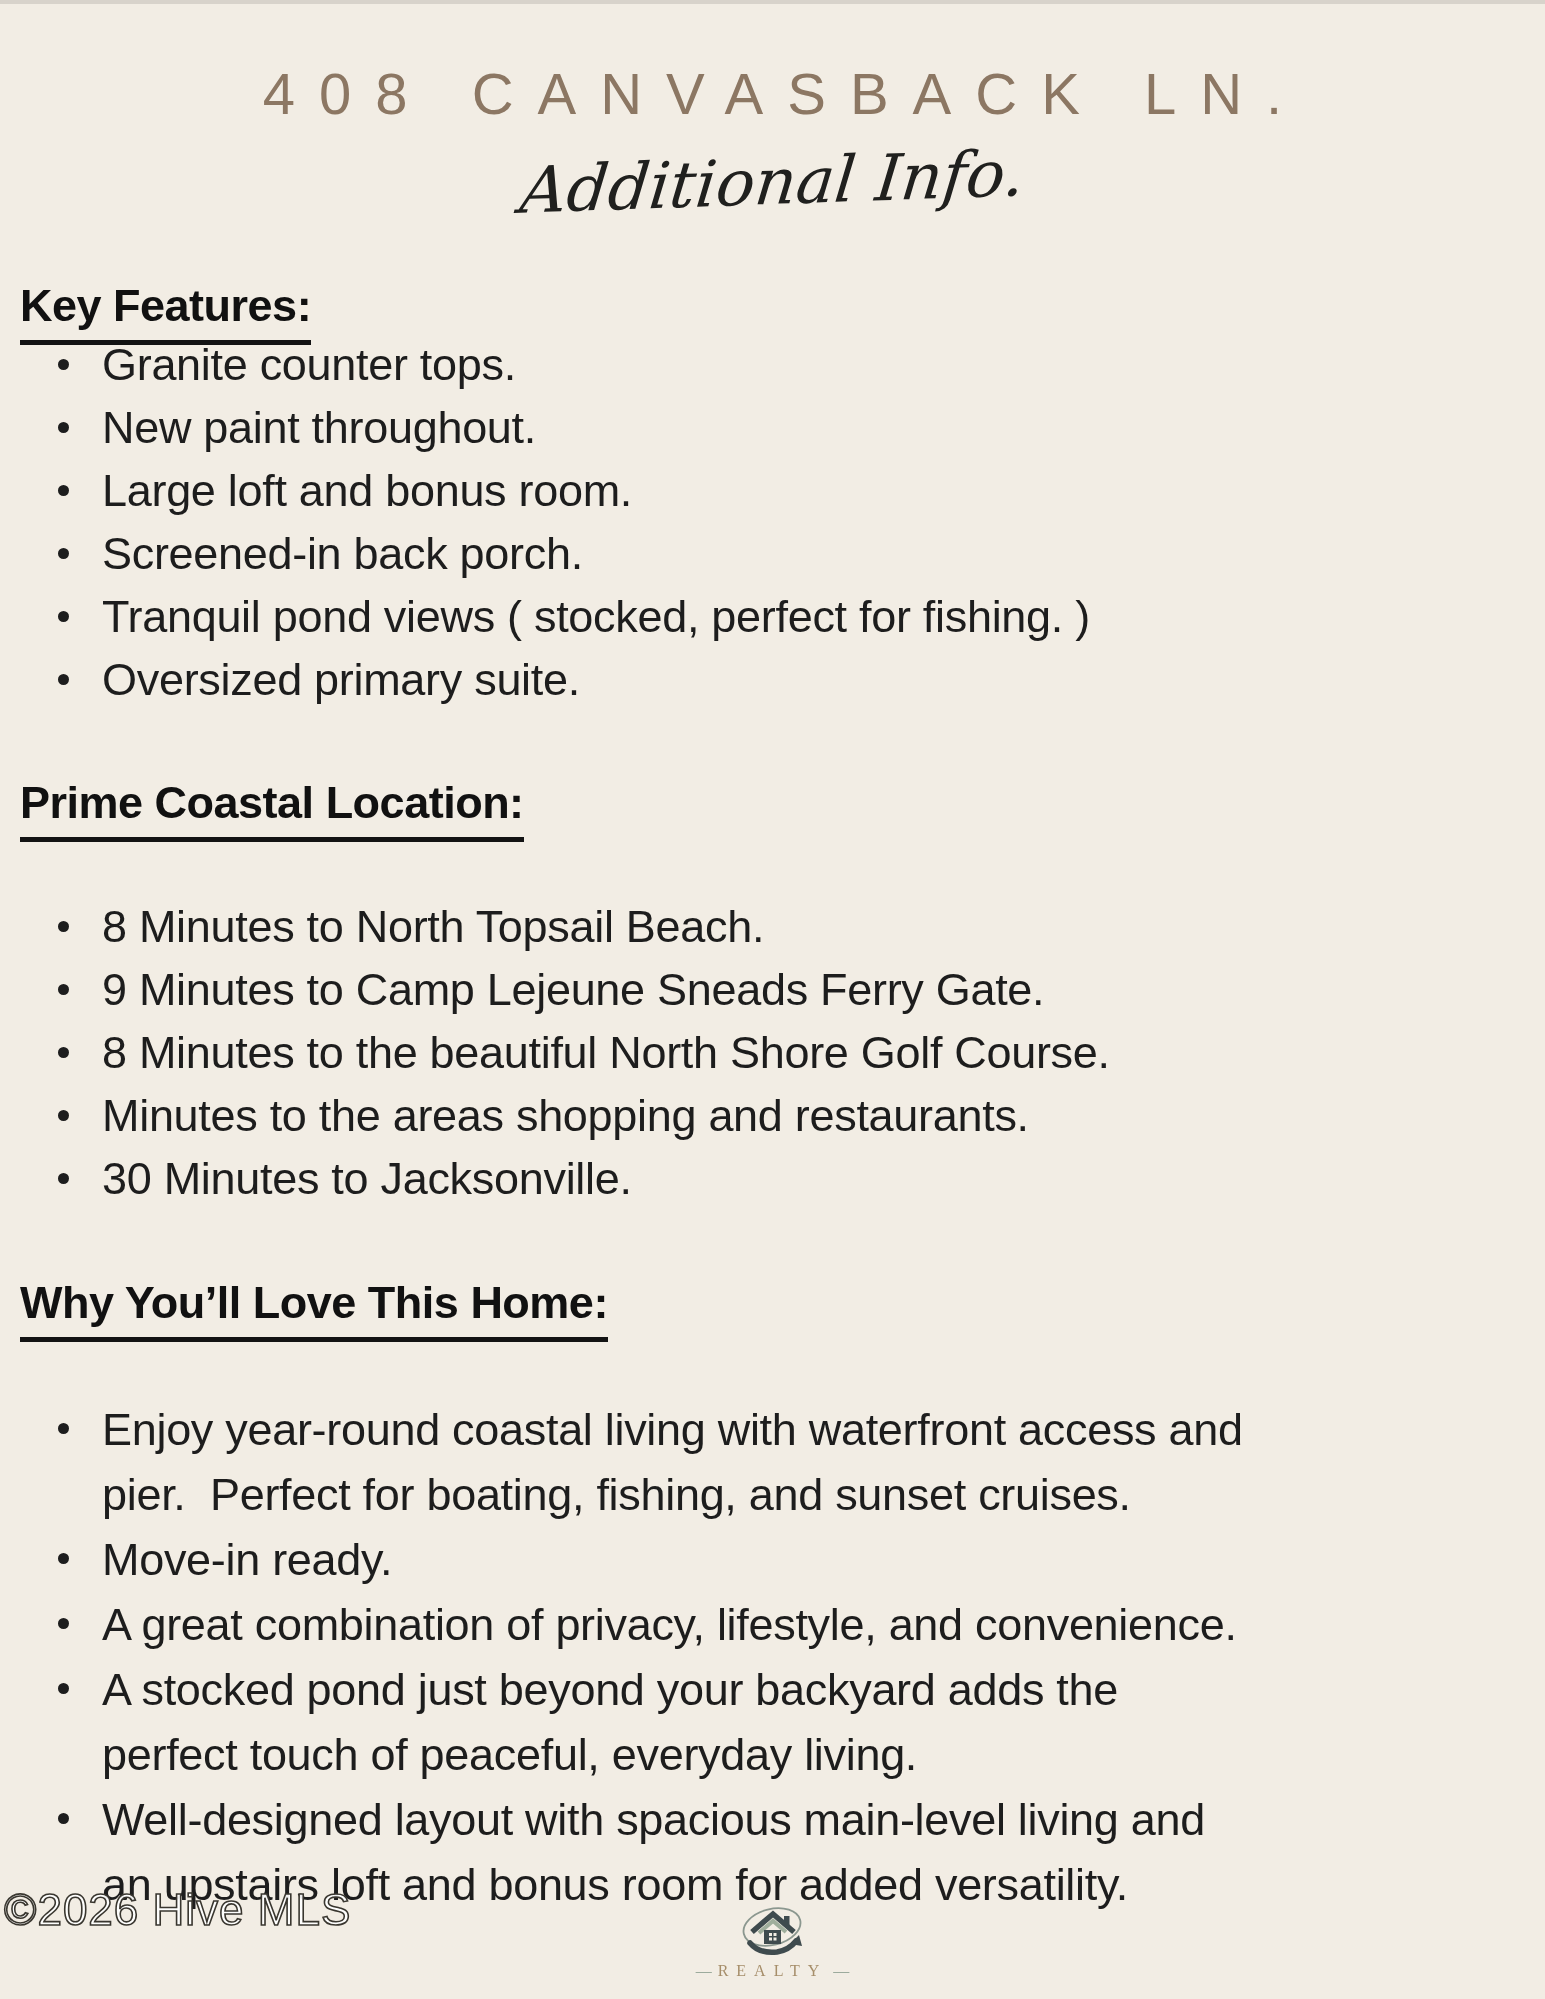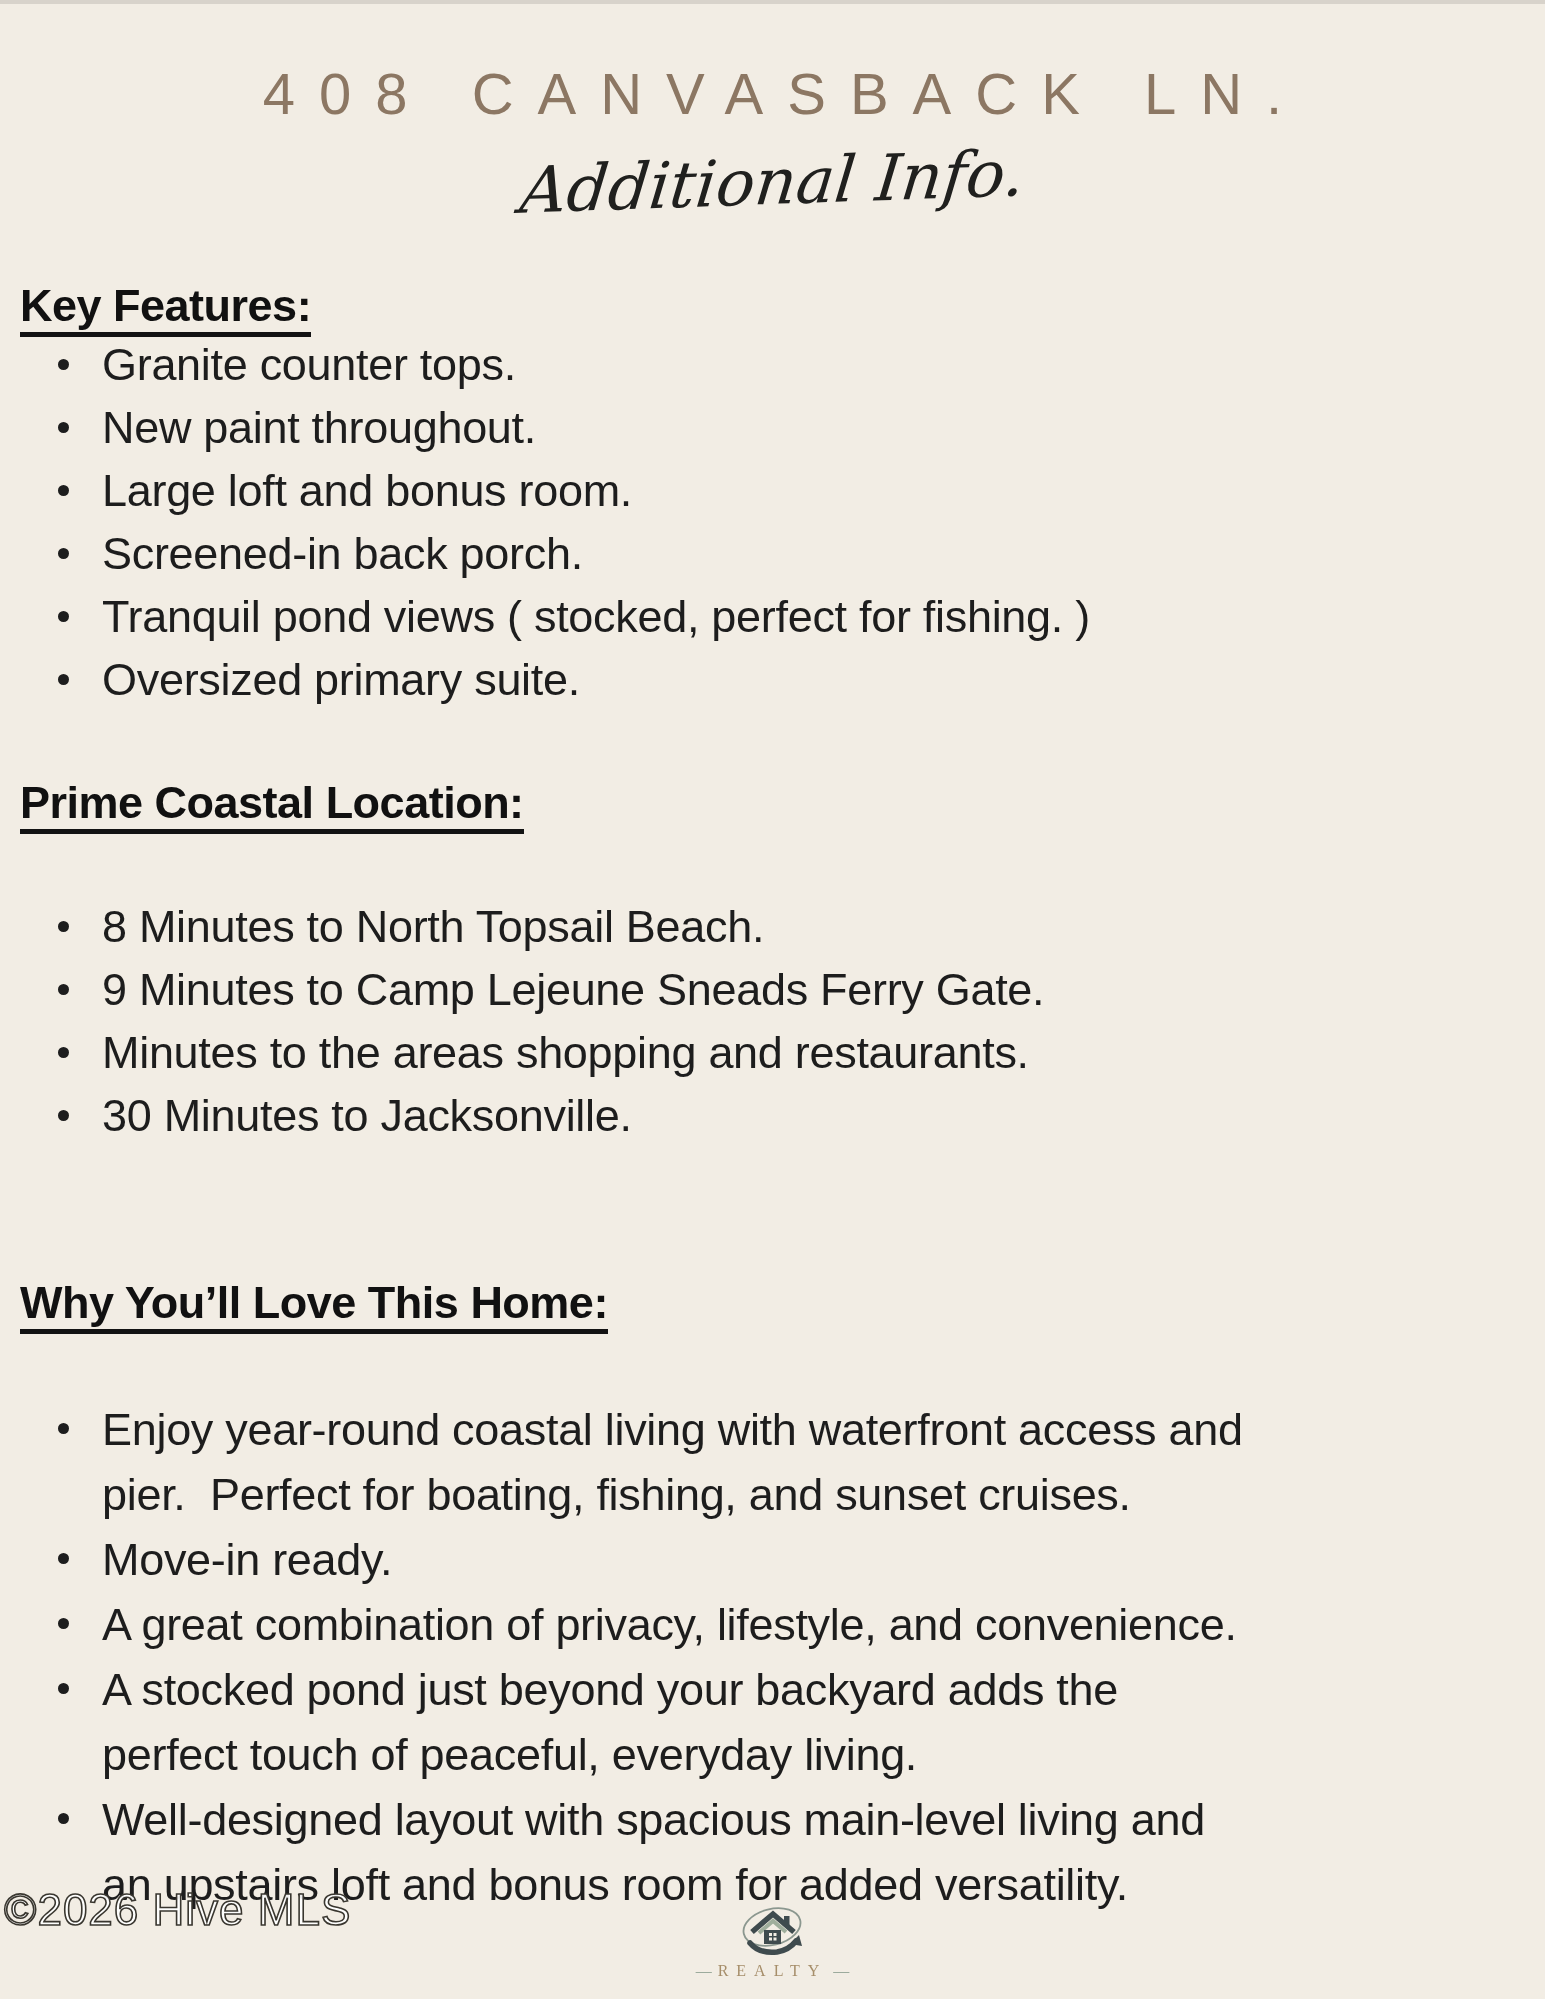--- a/index.html
+++ b/index.html
@@ -31,21 +31,21 @@
   .subtitle .script{display:inline-block;transform:skewX(-8deg) rotate(-2deg);}
   
   .sec-heading{
     position:absolute;left:20px;
     font-size:45px;line-height:48px;font-weight:700;
     color:#111;
     letter-spacing:-0.5px;
   }
   .sec-heading .u{
     display:inline-block;
-    padding-bottom:2px;
+    padding-bottom:10px;
     border-bottom:5px solid #131313;
   }
   .h-key{top:278px;}
   .h-coastal{top:775px;}
   .h-why{top:1275px;}
   
   ul.blist{
     position:absolute;left:20px;width:1470px;
     margin:0;padding:0;list-style:none;
     font-size:45px;letter-spacing:-0.3px;color:#1d1d1d;
@@ -118,20 +118,21 @@
       <li>Tranquil pond views ( stocked, perfect for fishing. )</li>
       <li>Oversized primary suite.</li>
     </ul>
 
   <div class="sec-heading h-coastal">
     <span class="u">Prime Coastal Location:</span>
   </div>
   <ul class="blist list-coastal">
       <li>8 Minutes to North Topsail Beach.</li>
       <li>9 Minutes to Camp Lejeune Sneads Ferry Gate.</li>
+      <li>8 Minutes to the beautiful North Shore Golf Course.</li>
       <li>Minutes to the areas shopping and restaurants.</li>
       <li>30 Minutes to Jacksonville.</li>
     </ul>
 
   <div class="sec-heading h-why">
     <span class="u">Why You’ll Love This Home:</span>
   </div>
   <ul class="blist list-why">
       <li>Enjoy year-round coastal living with waterfront access and
 pier.  Perfect for boating, fishing, and sunset cruises.</li>

